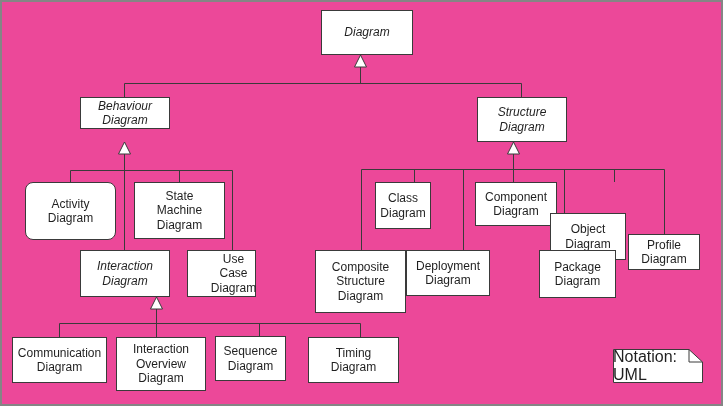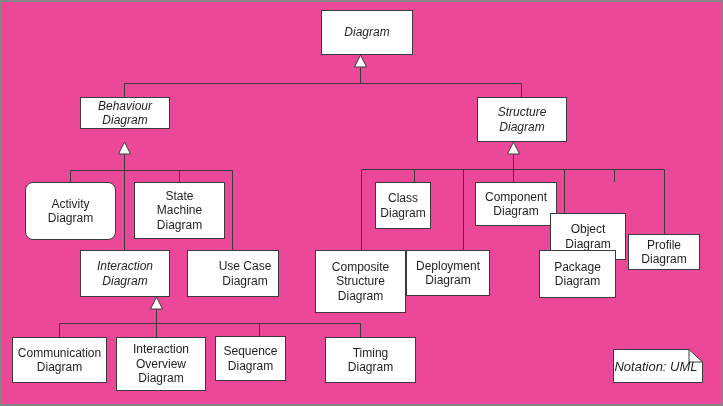--- a/index.html
+++ b/index.html
@@ -22,21 +22,21 @@
     text-align: center;
     font-size: 12px;
     line-height: 14.5px;
     color: #1f1f1f;
     white-space: pre-line;
   }
   .box.abstract { font-style: italic; }
   .note {
     position: absolute;
     box-sizing: border-box;
-    font-size: 13px; font-style: italic; color: #1f1f1f;
+    font-size: 16px; color: #1f1f1f;
     display: flex; align-items: center; justify-content: center;
   }
 </style>
 </head>
 <body>
 
 <div id="canvas">
   <svg id="wires" width="723" height="406">
     <g id="wire-group" fill="none" stroke="#3a3a3a" stroke-width="1">
         <polyline points="360.5,67 360.5,83.5"></polyline>
@@ -68,31 +68,31 @@
   <div class="box abstract" id="n-structure" style="left: 475px; top: 95px; width: 90px; height: 45px;">Structure
 Diagram</div>
 
   <div class="box" id="n-activity" style="left: 23px; top: 180px; width: 91px; height: 58px; border-radius: 8px;">Activity
 Diagram</div>
   <div class="box" id="n-state_machine" style="left: 132px; top: 180px; width: 91px; height: 57px;">State
 Machine
 Diagram</div>
   <div class="box abstract" id="n-interaction" style="left: 78px; top: 248px; width: 90px; height: 47px;">Interaction
 Diagram</div>
-  <div class="box" id="n-use_case" style="left: 185px; top: 248px; width: 92px; height: 47px; padding-left: 24px;">Use Case
+  <div class="box" id="n-use_case" style="left: 185px; top: 248px; width: 69px; height: 47px; padding-left: 24px;">Use Case
 Diagram</div>
 
   <div class="box" id="n-communication" style="left: 10px; top: 335px; width: 95px; height: 46px;">Communication
 Diagram</div>
   <div class="box" id="n-interaction_overview" style="left: 114px; top: 335px; width: 90px; height: 54px;">Interaction
 Overview
 Diagram</div>
   <div class="box" id="n-sequence" style="left: 213px; top: 334px; width: 71px; height: 45px;">Sequence
 Diagram</div>
-  <div class="box" id="n-timing" style="left: 323px; top: 335px; width: 91px; height: 46px;">Timing
+  <div class="box" id="n-timing" style="left: 306px; top: 335px; width: 91px; height: 46px;">Timing
 Diagram</div>
 
   <div class="box" id="n-class" style="left: 373px; top: 180px; width: 56px; height: 47px;">Class
 Diagram</div>
   <div class="box" id="n-component" style="left: 473px; top: 180px; width: 82px; height: 44px;">Component
 Diagram</div>
   <div class="box" id="n-object" style="left: 548px; top: 180px; width: 76px; height: 47px; margin-top: 31px;">Object
 Diagram</div>
   <div class="box" id="n-composite_structure" style="left: 313px; top: 248px; width: 91px; height: 63px;">Composite
 Structure

